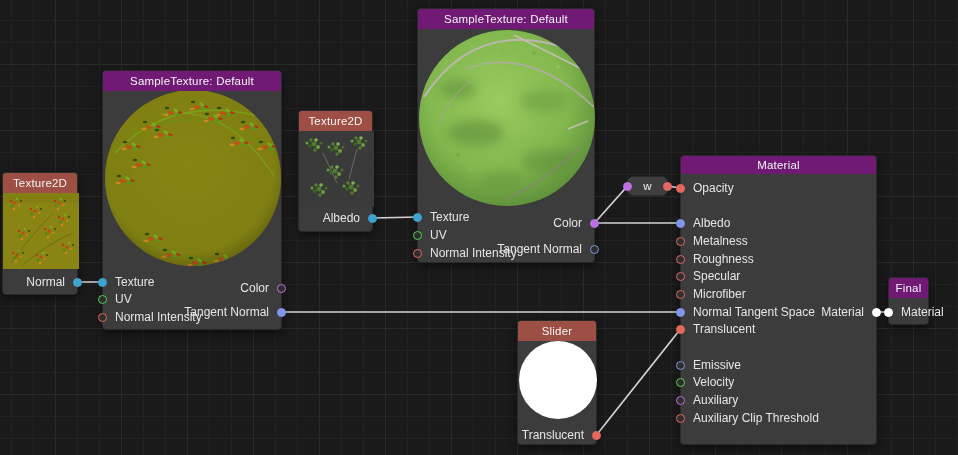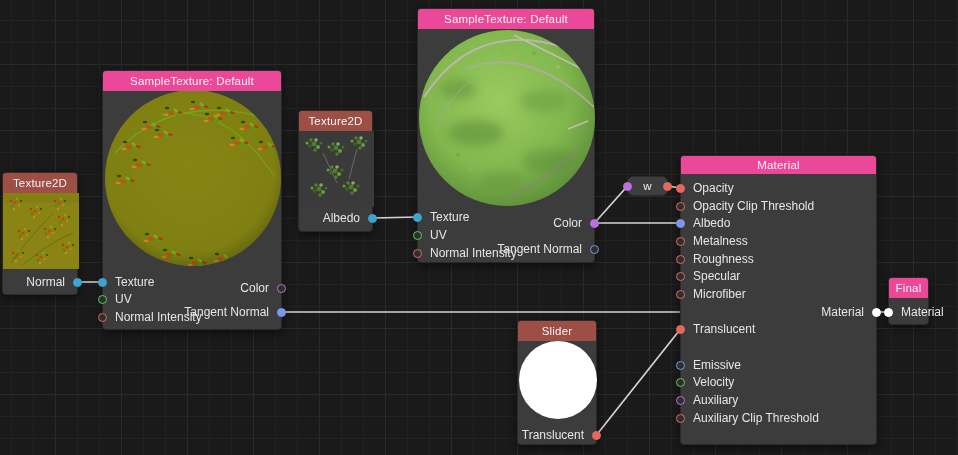--- a/index.html
+++ b/index.html
@@ -14,21 +14,21 @@
     background-size:66px 66px,66px 66px,22px 22px,22px 22px;
     background-position:-9px -2px,-11px 0,-9px -2px,-11px 0;
     font-family:"Liberation Sans",sans-serif;
   }
   #wires{position:absolute;left:0;top:0;width:958px;height:455px;z-index:1;pointer-events:none;}
   .node{position:absolute;background:#3c3c3c;border:1px solid #2a2a2a;border-radius:4px;
         box-shadow:0 3px 8px rgba(0,0,0,.5);z-index:2;box-sizing:border-box;}
   .header{position:absolute;left:0;top:0;right:0;height:20px;border-radius:3px 3px 0 0;
           display:flex;align-items:center;justify-content:center;
           font-size:11.5px;color:#f4f4f4;letter-spacing:.2px;}
-  .header.gray{background:#ec4899;}
+  .header.gray{background:#701a75;}
   .header.red{background:#9d4e45;}
   .preview{position:absolute;left:0;top:20px;right:0;pointer-events:none;}
   .row{position:absolute;height:16px;display:flex;align-items:center;
        font-size:12px;color:#e6e6e6;white-space:nowrap;}
   .row.in{left:0;padding-left:12px;}
   .row.out{right:0;padding-right:12px;justify-content:flex-end;}
   .dot{position:absolute;width:9px;height:9px;border-radius:50%;
        border:1.5px solid #888;background:#2e2e2e;box-sizing:border-box;top:3.5px;}
   .row.in .dot{left:-5px;}
   .row.out .dot{right:-5px;}
@@ -263,43 +263,43 @@
     <span>w</span>
     <span class="dot r" style="position: absolute; border-color: rgb(228, 104, 94); background: rgb(228, 104, 94);"></span>
   </div>
 
   <div class="node" style="left:680px;top:155px;width:197px;height:290px;">
     <div class="header gray" style="height:18px;">Material</div>
     <div class="row in" style="top:24px;">
       <span class="dot" style="border-color: rgb(228, 104, 94); background: rgb(228, 104, 94);"></span>
       <span>Opacity</span>
     </div>
-    <div class="row in" style="top:42px;">
-      <span class="dot" style="border-color: rgb(228, 104, 94); background: rgb(46, 46, 46);"></span>
-      <span>Opacity Clip Threshold</span>
-    </div>
     <div class="row in" style="top:59px;">
       <span class="dot" style="border-color: rgb(126, 150, 232); background: rgb(126, 150, 232);"></span>
       <span>Albedo</span>
     </div>
     <div class="row in" style="top:77px;">
       <span class="dot" style="border-color: rgb(228, 104, 94); background: rgb(46, 46, 46);"></span>
       <span>Metalness</span>
     </div>
     <div class="row in" style="top:95px;">
       <span class="dot" style="border-color: rgb(228, 104, 94); background: rgb(46, 46, 46);"></span>
       <span>Roughness</span>
     </div>
     <div class="row in" style="top:112px;">
       <span class="dot" style="border-color: rgb(228, 104, 94); background: rgb(46, 46, 46);"></span>
       <span>Specular</span>
     </div>
     <div class="row in" style="top:130px;">
       <span class="dot" style="border-color: rgb(228, 104, 94); background: rgb(46, 46, 46);"></span>
       <span>Microfiber</span>
+    </div>
+    <div class="row in" style="top:148px;">
+      <span class="dot" style="border-color: rgb(126, 150, 232); background: rgb(126, 150, 232);"></span>
+      <span>Normal Tangent Space</span>
     </div>
     <div class="row in" style="top:165px;">
       <span class="dot" style="border-color: rgb(228, 104, 94); background: rgb(228, 104, 94);"></span>
       <span>Translucent</span>
     </div>
     <div class="row in" style="top:201px;">
       <span class="dot" style="border-color: rgb(126, 150, 232); background: rgb(46, 46, 46);"></span>
       <span>Emissive</span>
     </div>
     <div class="row in" style="top:218px;">

